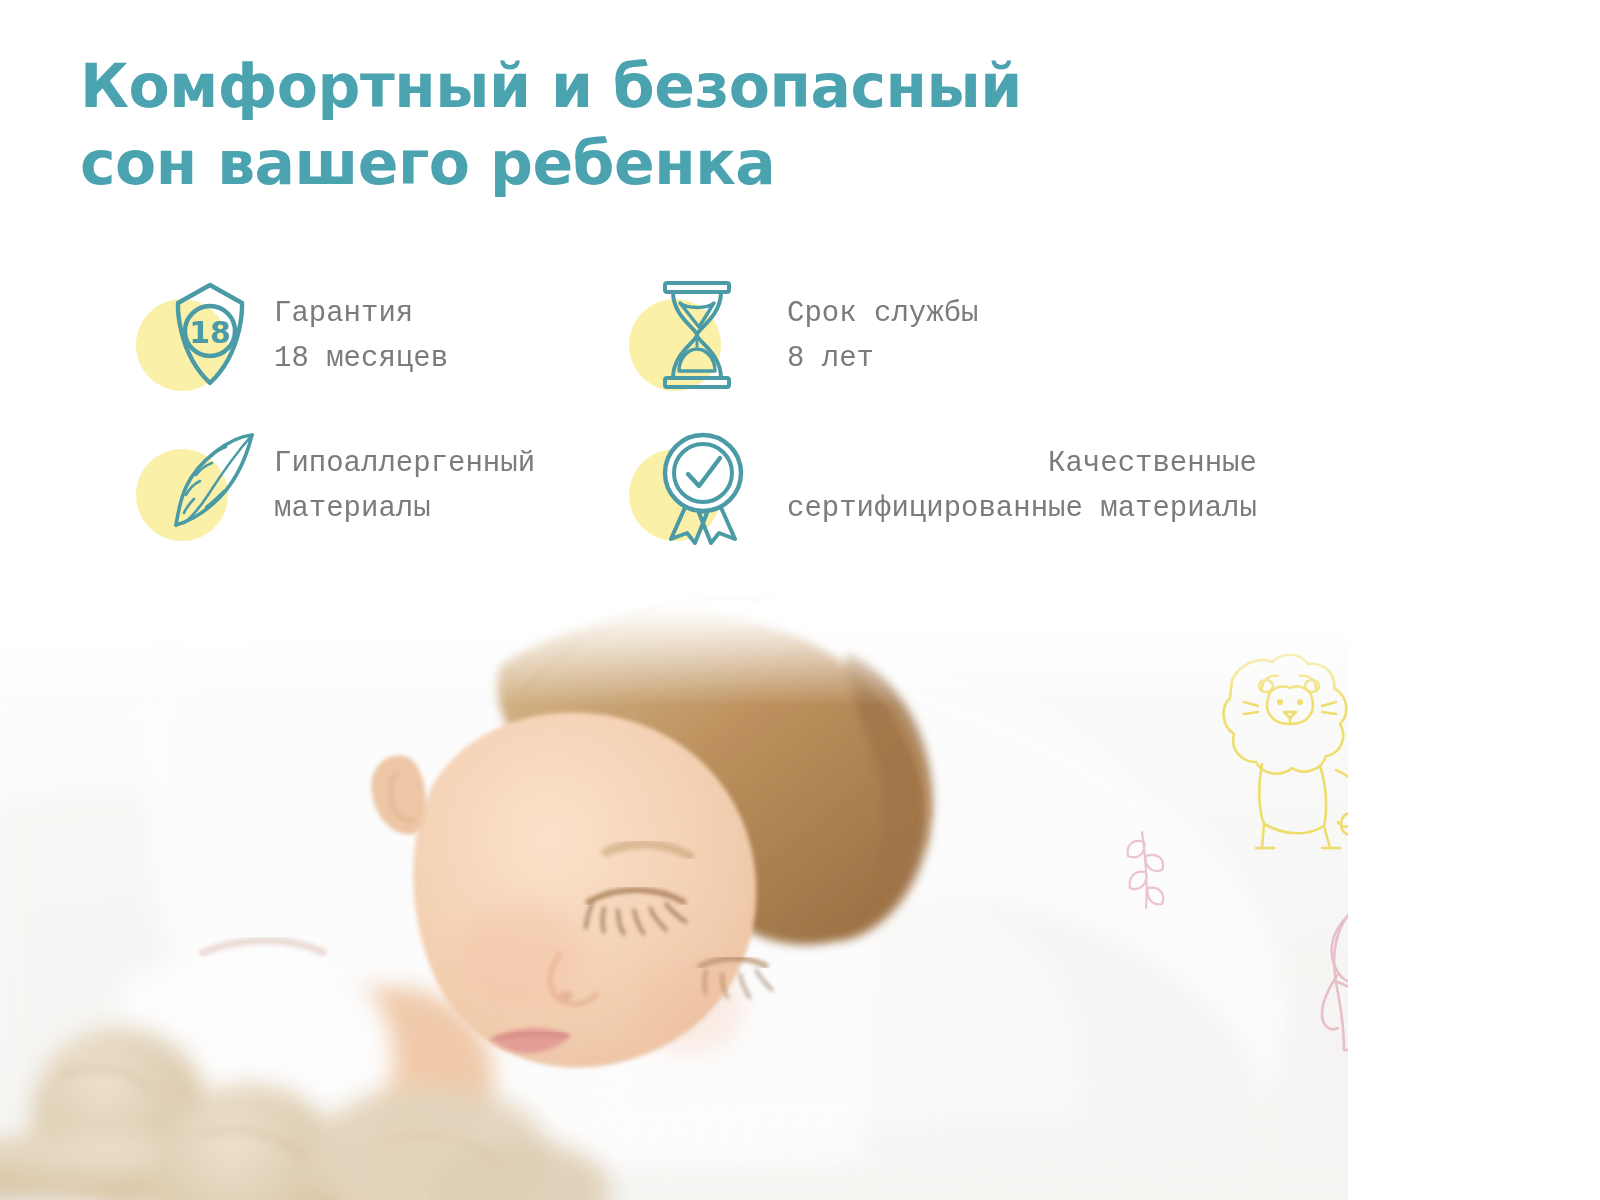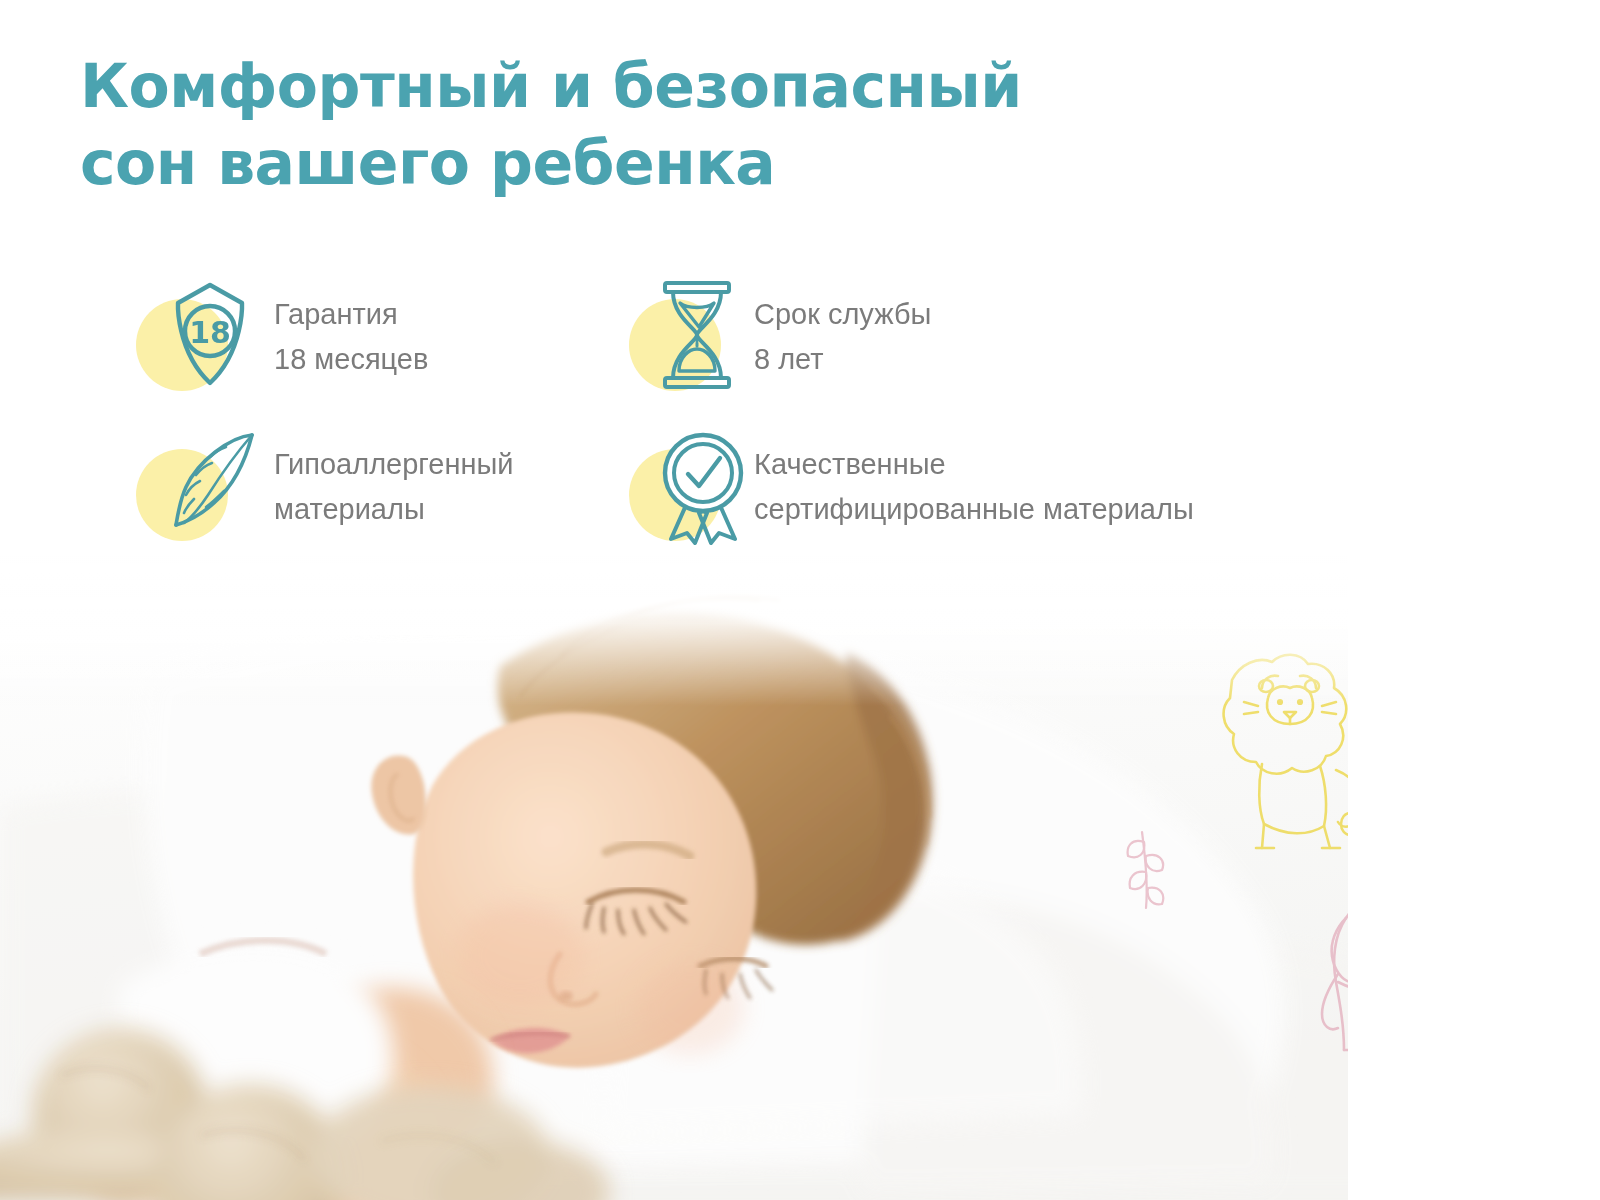--- a/index.html
+++ b/index.html
@@ -21,38 +21,38 @@
     font-family:"DejaVu Sans","Liberation Sans",sans-serif;
   }
 
   
   .features{position:absolute;left:136px;top:262px;width:1200px;}
   .frow{display:flex;gap:23px;}
   .feat{display:flex;align-items:center;}
   .feat.f0{width:470px;height:150px;}
   .feat.f1{width:600px;height:150px;}
   .feat.f2{width:470px;height:150px;}
-  .feat.f3{width:640px;height:150px;}
+  .feat.f3{width:640px;height:150px;text-align:right;}
 
   .ficon{position:relative;width:118px;height:120px;flex:0 0 118px;}
   .blob{
     position:absolute;left:0;bottom:6px;
     width:92px;height:92px;border-radius:50%;
     background:#fbf0a8;
   }
   .ficon svg{position:absolute;left:28px;top:2px;}
 
   .ftext{
     margin-left:20px;
     color:#7b7b7b;
     font-size:29px;line-height:1.55;
     white-space:pre-line;
-    font-family:Liberation Sans, sans-serif;
-  }
-  .feat.f1 .ftext,.feat.f3 .ftext{margin-left:7px;}
+    font-family:Liberation Mono, monospace;
+  }
+  .feat.f1 .ftext,.feat.f3 .ftext{margin-left:40px;}
 
   
   .photo{
     position:absolute;left:0;top:556px;width:1600px;height:644px;
     overflow:hidden;background:#ffffff;
   }
   .photo svg{position:absolute;left:0;top:0;}
   .fadeTop{
     position:absolute;left:0;top:0;width:1600px;height:150px;
     background:linear-gradient(to bottom,#ffffff 0%,rgba(255,255,255,0.85) 45%,rgba(255,255,255,0) 100%);

